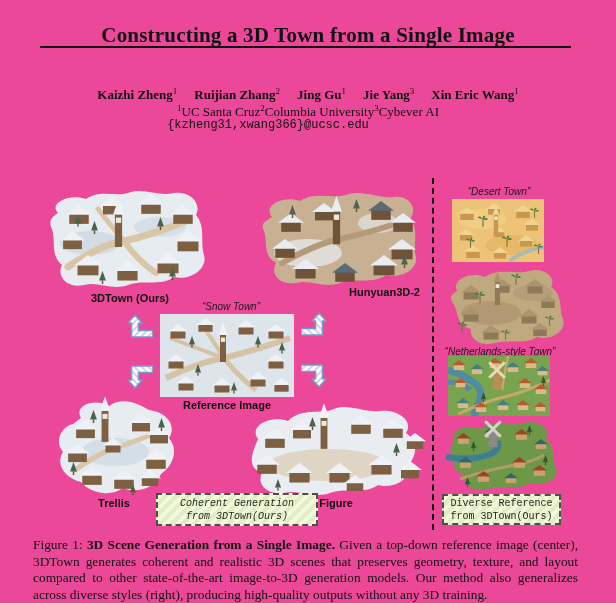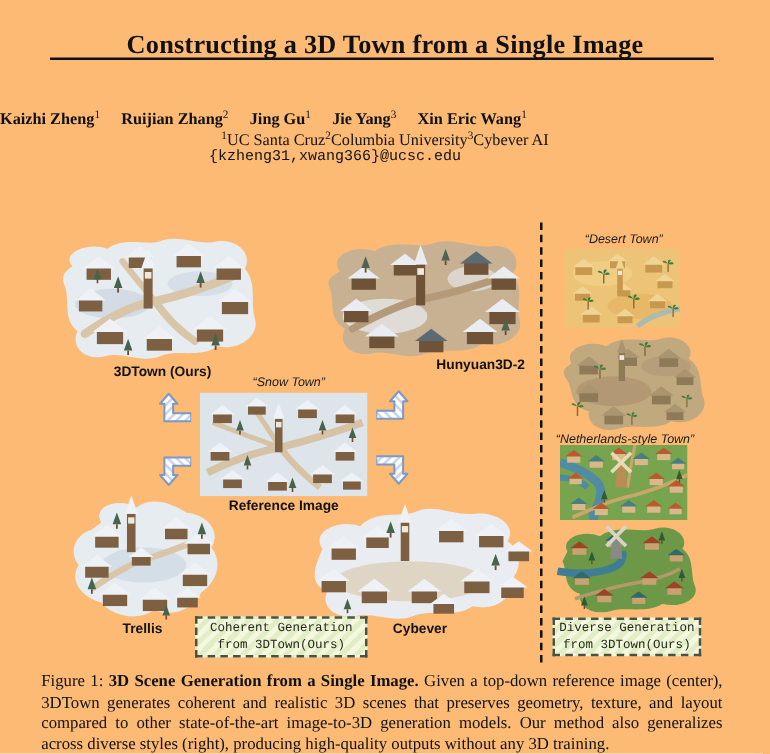--- a/index.html
+++ b/index.html
@@ -1,21 +1,21 @@
 <!DOCTYPE html>
 <html><head>
 <meta charset="utf-8">
 <style>
   html,body{margin:0;padding:0;background:#fff;}
-  .page{position:relative;width:616px;height:603px;background:#fdba74;overflow:hidden;
+  .page{position:relative;width:616px;height:603px;background:#ec4899;overflow:hidden;
         font-family:"Liberation Serif",serif;color:#111;}
   .title{position:absolute;top:9px;left:0;width:616px;text-align:center;
          font:bold 21px "Liberation Serif",serif;letter-spacing:.2px;}
   .title-rule{position:absolute;top:46px;left:40px;width:531px;height:2px;background:#111;}
-  .authors{position:absolute;top:86px;left:0;width:616px;display:flex;
+  .authors{position:absolute;top:86px;left:0;width:616px;display:flex;justify-content:center;
            gap:17px;font:bold 13px "Liberation Serif",serif;}
   .authors sup,.affils sup{font-size:9px;font-weight:normal;}
   .affils{position:absolute;top:103px;left:0;width:616px;display:flex;justify-content:center;
           font:13px "Liberation Serif",serif;}
   .email{position:absolute;top:118px;left:0;width:536px;text-align:center;
          font:12px "Liberation Mono",monospace;}
   .fig{position:absolute;left:0;top:0;width:616px;height:603px;}
   .fig svg{position:absolute;}
   .panel-label{position:absolute;text-align:center;font:bold 11px "Liberation Sans",sans-serif;color:#111;}
   .style-label{position:absolute;text-align:center;font:italic 10px "Liberation Sans",sans-serif;color:#1a1a1a;}
@@ -210,23 +210,23 @@
       <use href="#sym-house" x="58" y="64" width="27" height="20.2"></use>
       <use href="#sym-house" x="98" y="64" width="27" height="20.2"></use>
       <use href="#sym-house" x="140" y="56" width="27" height="20.2"></use>
       <use href="#sym-house" x="170" y="62" width="24" height="18"></use>
       <use href="#sym-house" x="116" y="76" width="22" height="16.5"></use>
       <use href="#sym-tower" x="88" y="4" width="16" height="46"></use>
       <use href="#sym-tree" x="80" y="18" width="9" height="13.5"></use>
       <use href="#sym-tree" x="164" y="44" width="9" height="13.5"></use>
       <use href="#sym-tree" x="46" y="80" width="8" height="12"></use>
     </svg>
-    <div class="panel-label" style="left:276px;top:497px;width:120px;">Cybever</div>
-
-    <div class="gen-box" style="left:156px;top:493px;width:138px;height:33px;">
+    <div class="panel-label" style="left:276px;top:497px;width:120px;">Figure</div>
+
+    <div class="gen-box" style="left:156px;top:493px;width:162px;height:33px;font-style:italic;">
       <span>Coherent Generation</span>
       <span>from 3DTown(Ours)</span>
     </div>
 
     <div class="divider"></div>
 
     <div class="style-label" style="left:444px;top:186px;width:110px;">“Desert Town”</div>
     <svg class="town-desert-ref" style="left:452px;top:199px" width="92" height="63" viewBox="0 0 92 63">
       <rect width="92" height="63" fill="#ecc377"></rect>
       <ellipse cx="30" cy="20" rx="24" ry="10" fill="#f2d28c" opacity="0.7"></ellipse>
@@ -315,21 +315,21 @@
         <rect x="-1.5" y="-11" width="3" height="22" fill="#d8d4c8"></rect>
         <rect x="-11" y="-1.5" width="22" height="3" fill="#d8d4c8"></rect>
       </g>
       <use href="#sym-tree" x="30" y="24" width="7" height="10.5"></use>
       <use href="#sym-tree" x="86" y="8" width="7" height="10.5"></use>
       <use href="#sym-tree" x="24" y="60" width="7" height="10.5"></use>
       <use href="#sym-tree" x="102" y="38" width="7" height="10.5"></use>
     </svg>
 
     <div class="gen-box" style="left:442px;top:494px;width:119px;height:31px;">
-      <span>Diverse Generation</span>
+      <span>Diverse Reference</span>
       <span>from 3DTown(Ours)</span>
     </div>
   </div>
 
   <p class="caption">
     <span>Figure 1: </span><b>3D Scene Generation from a Single Image.</b><span> Given a top-down reference image (center), 3DTown generates coherent and realistic 3D scenes that preserves geometry, texture, and layout compared to other state-of-the-art image-to-3D generation models. Our method also generalizes across diverse styles (right), producing high-quality outputs without any 3D training.</span>
   </p>
 
 </div>
 

